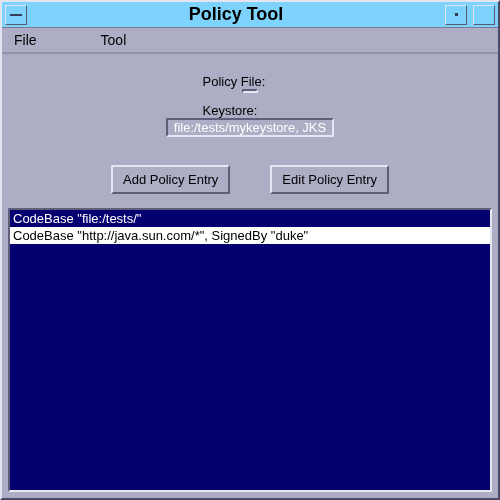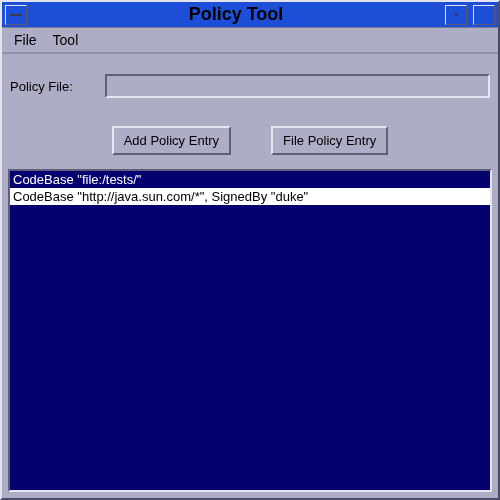--- a/index.html
+++ b/index.html
@@ -19,21 +19,21 @@
     background: #adadc6;
     border-left: 2px solid #e4e4f0;
     border-top: 2px solid #e4e4f0;
     border-right: 2px solid #4a4a66;
     border-bottom: 2px solid #4a4a66;
     display: flex;
     flex-direction: column;
   }
   .titlebar {
     height: 26px;
-    background: #1d4ed8;
+    background: #7dd3fc;
     display: flex;
     align-items: center;
     border-bottom: 1px solid #7a7a94;
   }
   .title-sys-btn {
     width: 22px; height: 20px;
     margin: 2px 3px;
     border-left: 1px solid #e4e4f0;
     border-top: 1px solid #e4e4f0;
     border-right: 1px solid #5a5a74;
@@ -50,34 +50,36 @@
     color: #000;
   }
 
   
   .menubar {
     height: 26px;
     display: flex;
     align-items: center;
     padding: 0 6px;
     border-bottom: 2px solid #9292ab;
+    gap: 48px;
   }
   .menubar span {
     padding: 3px 10px 3px 6px;
     font-size: 14px;
   }
 
   
   .form-area {
     padding: 20px 8px 8px 8px;
   }
   .form-row {
     display: flex;
     align-items: center;
     margin-bottom: 10px;
+    flex-direction: column;
   }
   .form-row label {
     width: 95px;
     font-size: 13px;
   }
   .sunken {
     flex: 1;
     height: 24px;
     background: #adadc6;
     border-top: 2px solid #5f5f7a;
@@ -155,25 +157,31 @@
     <span>Tool</span>
   </div>
 
   <div class="form-area">
     <div class="form-row">
       <label>Policy File:</label>
       <div class="sunken">
         <span></span>
       </div>
     </div>
+    <div class="form-row">
+      <label>Keystore:</label>
+      <div class="sunken">
+        <span>file:/tests/mykeystore, JKS</span>
+      </div>
+    </div>
   </div>
 
   <div class="button-row">
     <button class="btn">Add Policy Entry</button>
-    <button class="btn">File Policy Entry</button>
+    <button class="btn">Edit Policy Entry</button>
   </div>
 
   <div class="list-area" id="list-area">
       <div class="list-item">CodeBase "file:/tests/"</div>
       <div class="list-item selected">CodeBase "http://java.sun.com/*", SignedBy "duke"</div>
     </div>
 
 </div>
 
 </body></html>

